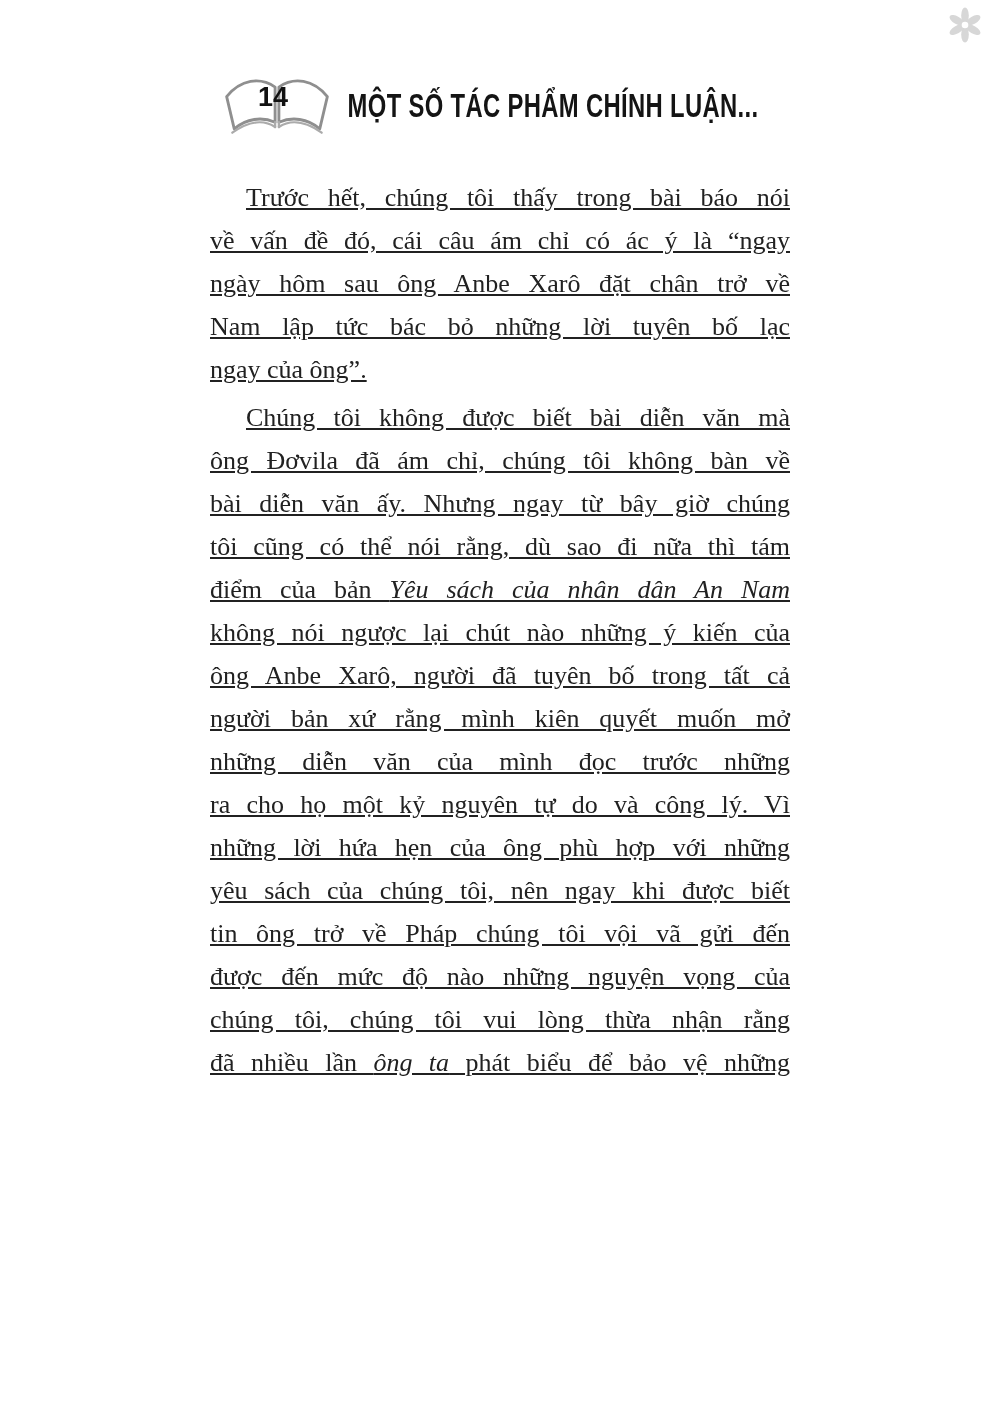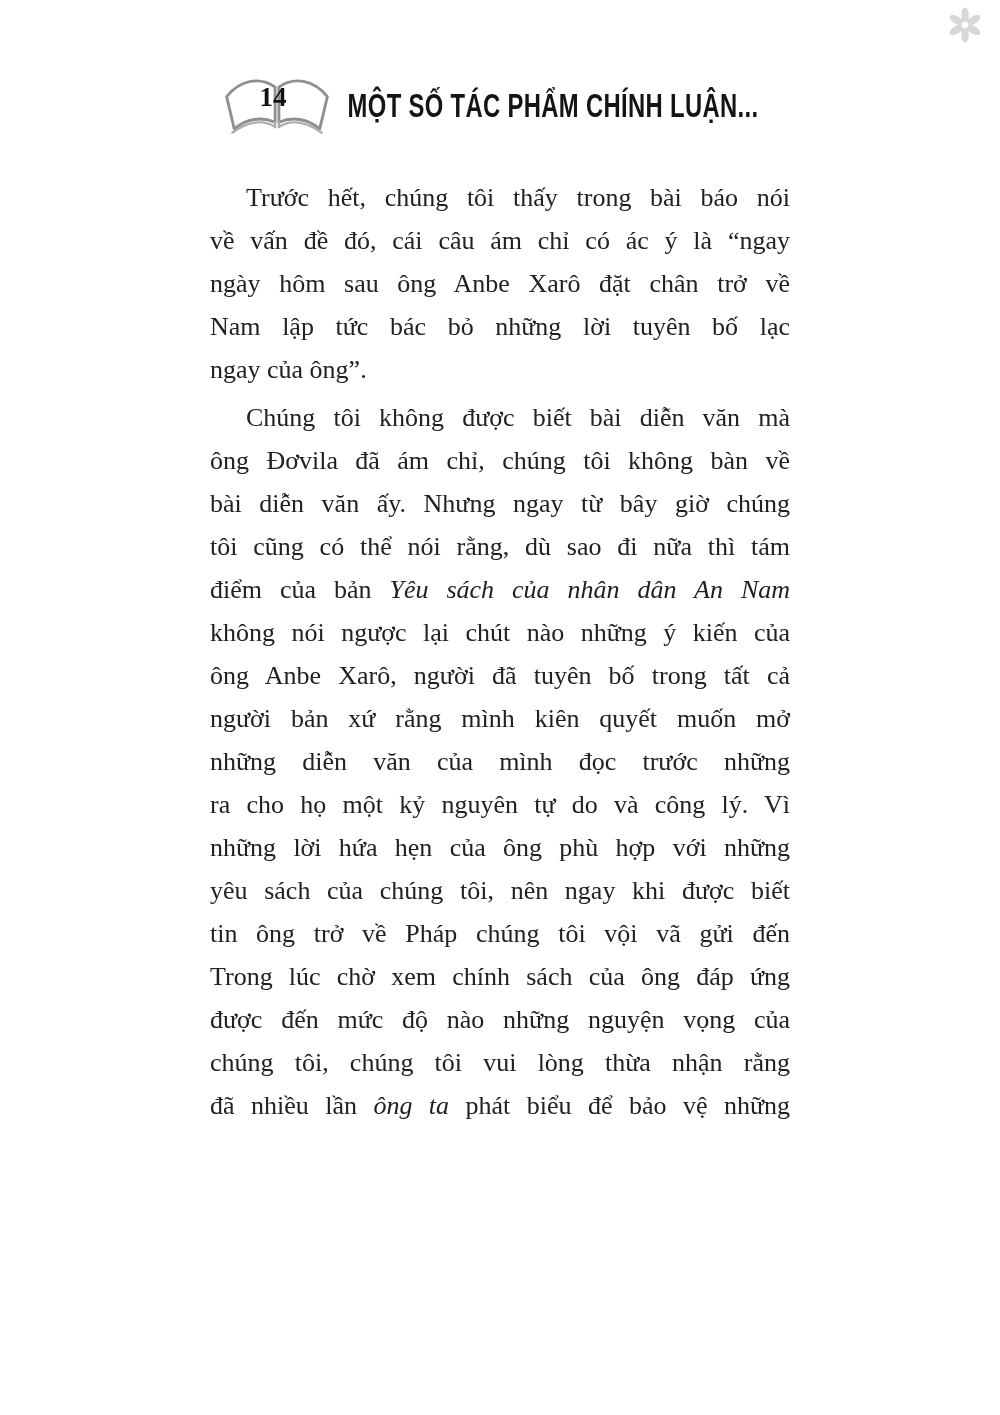--- a/index.html
+++ b/index.html
@@ -24,21 +24,21 @@
   .header{
     position:absolute;left:0;top:0;width:1000px;height:150px;
   }
   .book-icon{
     position:absolute;left:220px;top:72px;width:114px;height:70px;
   }
   .page-number{
     position:absolute;left:250px;top:82px;width:46px;
     text-align:center;
     font-weight:bold;font-size:27px;color:#111;
-    font-family:Liberation Serif, serif;
+    font-family:Liberation Sans, sans-serif;
   }
   .page-title{
     position:absolute;left:553px;top:86px;
     transform:translateX(-50%) scaleX(0.70);
     transform-origin:center;
     white-space:nowrap;
     font-family:"Liberation Sans", sans-serif;
     font-weight:700;
     font-size:34px;
     letter-spacing:0.5px;
@@ -48,20 +48,21 @@
     position:absolute;left:210px;top:176px;width:580px;
     font-size:26px;
     line-height:43px;
     color:var(--text-color);
   }
   .para + .para{margin-top:5px;}
   .line{
     text-align:justify;
     text-align-last:justify;
     height:43px;
+    text-decoration:underline;
   }
   .line.no-just{
     text-align:left;
     text-align-last:left;
   }
   .line.indent{text-indent:36px;}
   .seg.it{font-style:italic;}
 </style>
 </head>
 <body>
@@ -126,18 +127,17 @@
       <div class="line"><span class="seg">tôi cũng có thể nói rằng, dù sao đi nữa thì tám</span></div>
       <div class="line"><span class="seg">điểm của bản </span><span class="seg it">Yêu sách của nhân dân An Nam</span></div>
       <div class="line"><span class="seg">không nói ngược lại chút nào những ý kiến của</span></div>
       <div class="line"><span class="seg">ông Anbe Xarô, người đã tuyên bố trong tất cả</span></div>
       <div class="line"><span class="seg">người bản xứ rằng mình kiên quyết muốn mở</span></div>
       <div class="line"><span class="seg">những diễn văn của mình đọc trước những</span></div>
       <div class="line"><span class="seg">ra cho họ một kỷ nguyên tự do và công lý. Vì</span></div>
       <div class="line"><span class="seg">những lời hứa hẹn của ông phù hợp với những</span></div>
       <div class="line"><span class="seg">yêu sách của chúng tôi, nên ngay khi được biết</span></div>
       <div class="line"><span class="seg">tin ông trở về Pháp chúng tôi vội vã gửi đến</span></div>
-      <div class="line"><span class="seg">Trong lúc chờ xem chính sách của ông đáp ứng</span></div>
       <div class="line"><span class="seg">được đến mức độ nào những nguyện vọng của</span></div>
       <div class="line"><span class="seg">chúng tôi, chúng tôi vui lòng thừa nhận rằng</span></div>
       <div class="line"><span class="seg">đã nhiều lần </span><span class="seg it">ông ta</span><span class="seg"> phát biểu để bảo vệ những</span></div>
     </div>
   </div>
 
 </body></html>

